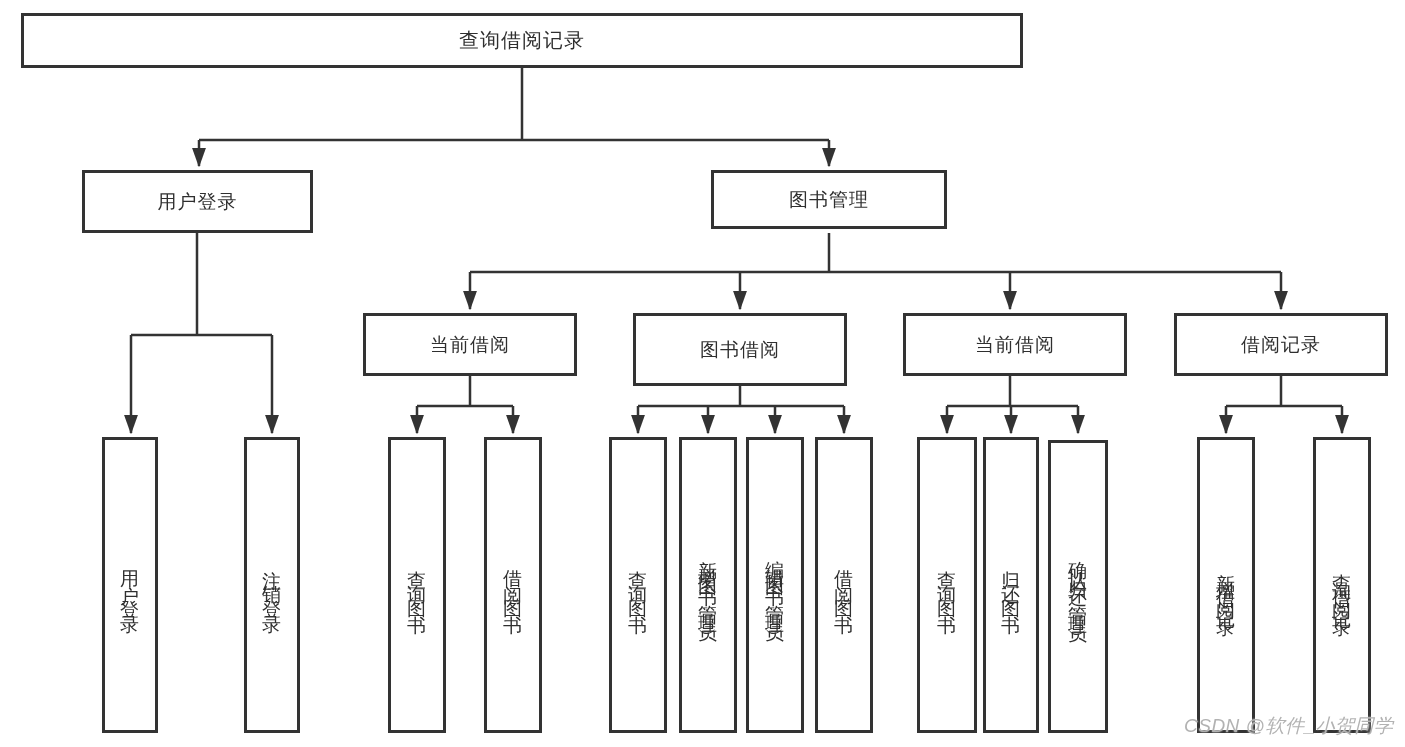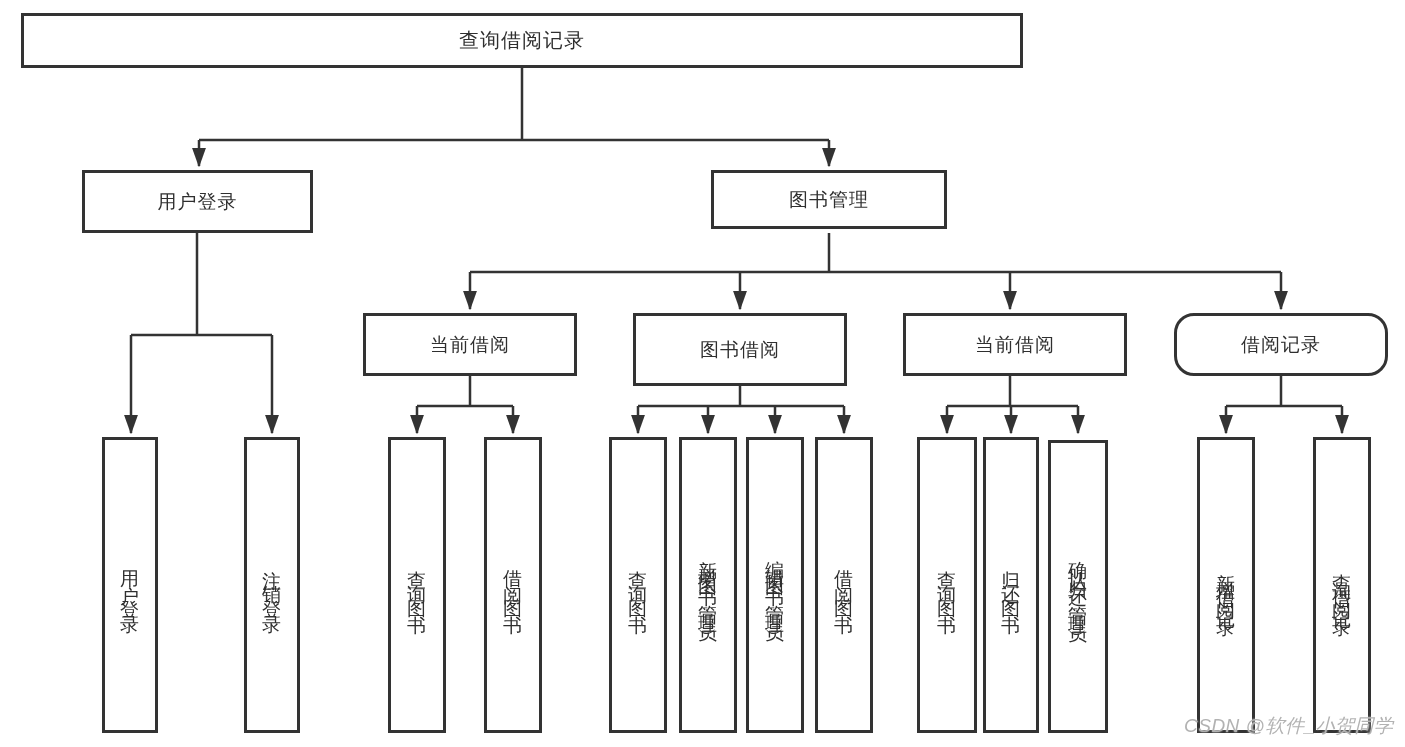--- a/index.html
+++ b/index.html
@@ -129,21 +129,21 @@
 
   <div class="box" style="left:363px; top:313px; width:214px; height:63px;">
     <span class="lbl">当前借阅</span>
   </div>
   <div class="box" style="left:633px; top:313px; width:214px; height:73px;">
     <span class="lbl">图书借阅</span>
   </div>
   <div class="box" style="left:903px; top:313px; width:224px; height:63px;align-items:center;">
     <span class="lbl">当前借阅</span>
   </div>
-  <div class="box" style="left:1174px; top:313px; width:214px; height:63px;border-radius:20px;">
+  <div class="box" style="left:1174px; top:313px; width:214px; height:63px;">
     <span class="lbl">借阅记录</span>
   </div>
 
   <div class="box vert" style="left:102px; top:437px; width:56px; height:296px;">
     <span class="lbl">用户登录</span>
   </div>
   <div class="box vert" style="left:244px; top:437px; width:56px; height:296px;">
     <span class="lbl">注销登录</span>
   </div>
 

